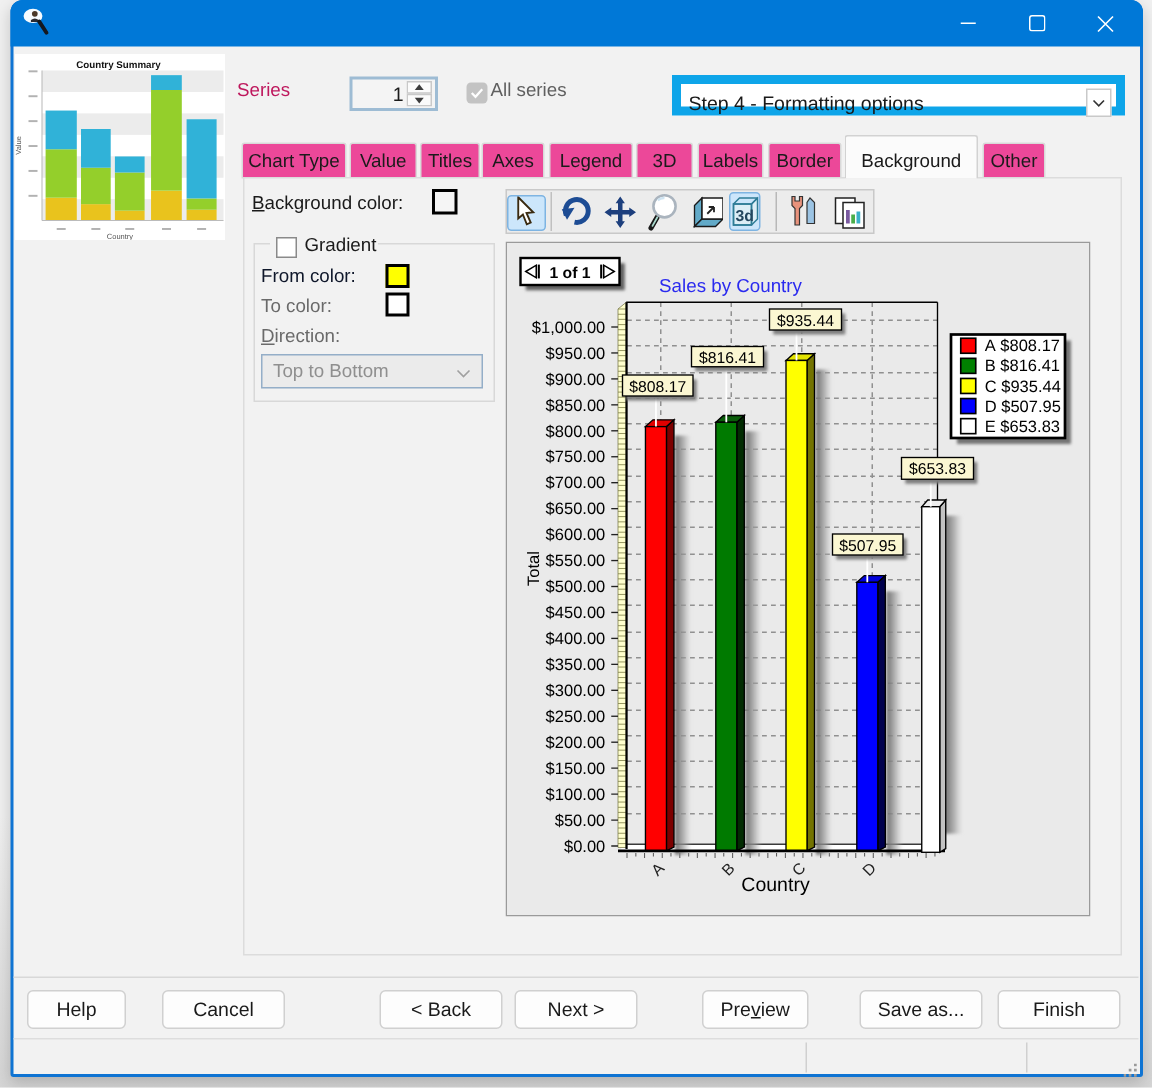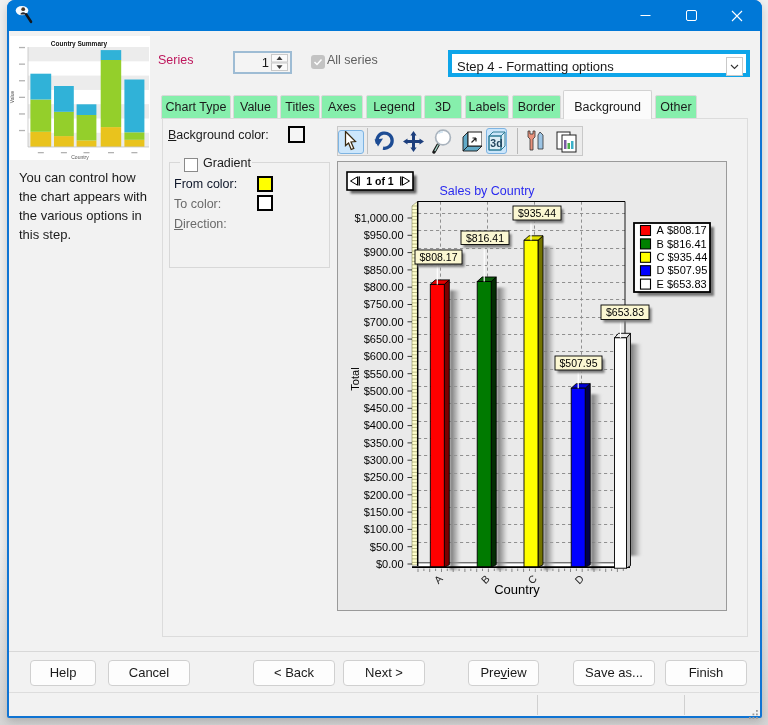--- a/index.html
+++ b/index.html
@@ -3,21 +3,21 @@
 *{margin:0;padding:0;box-sizing:border-box}
 html,body{width:768px;height:725px;overflow:hidden}
 body{background:linear-gradient(#f0f0f0 75%,#d5d5d5);font-family:"Liberation Sans",sans-serif;color:#1a1a1a;-webkit-font-smoothing:antialiased}
 #root{position:relative;width:768px;height:725px}
 .abs{position:absolute}
 #win{left:7px;top:0;width:755px;height:718px;background:#f2f2f2;border:2px solid #0f74d3;border-radius:8px 8px 2px 2px;box-shadow:0 4px 10px rgba(0,0,0,.18)}
 #tbar{left:7px;top:0;width:755px;height:31px;background:#0078d7;border-radius:8px 8px 0 0}
 #ttext{left:38px;top:8px;color:#fff;font-size:13px}
 .wbtn{top:0;width:46px;height:31px;color:#fff;display:flex;align-items:center;justify-content:center}
 .lbl{font-size:12.5px;white-space:nowrap}
-.tab{top:95px;height:24px;background:#86efac;border:1px solid #d9d9d9;border-radius:2px 2px 0 0;font-size:12.5px;text-align:center;line-height:22px;color:#1b1b1b}
+.tab{top:95px;height:24px;background:#ec4899;border:1px solid #d9d9d9;border-radius:2px 2px 0 0;font-size:12.5px;text-align:center;line-height:22px;color:#1b1b1b}
 #tabsel{top:90px;height:29px;background:#fbfbfb;border:1px solid #d2d2d2;border-bottom:none;border-radius:2px 2px 0 0;font-size:12.5px;text-align:center;line-height:33px;z-index:3}
 #panel{left:162px;top:118px;width:586px;height:519px;background:#f2f2f2;border:1px solid #dcdcdc}
 .btn{height:26px;background:#fdfdfd;border:1px solid #d0d0d0;border-radius:4px;font-size:13px;text-align:center;line-height:24px;color:#1a1a1a}
 .sw{border:2px solid #000}
 </style></head><body>
 <div id="root">
 <div class="abs" id="win"></div>
 <div class="abs" id="tbar"></div>
 <svg class="abs" style="left:13px;top:3px" width="20" height="22" viewBox="0 0 20 22">
       <ellipse cx="9" cy="7.6" rx="6.3" ry="4.7" fill="#f6fbff"></ellipse>
@@ -73,36 +73,35 @@
         <rect x="9" y="10.9" width="6" height="1.3" fill="#b2b2b2"></rect>
         <rect x="27.8" y="116" width="6" height="1.3" fill="#b2b2b2"></rect>
         <rect x="50.9" y="116" width="6" height="1.3" fill="#b2b2b2"></rect>
         <rect x="73.5" y="116" width="6" height="1.3" fill="#b2b2b2"></rect>
         <rect x="98.0" y="116" width="6" height="1.3" fill="#b2b2b2"></rect>
         <rect x="121.4" y="116" width="6" height="1.3" fill="#b2b2b2"></rect>
         <text x="70" y="123" font-size="5" text-anchor="middle" fill="#555">Country</text>
         <text x="4" y="61" font-size="5" text-anchor="middle" fill="#555" transform="rotate(-90 4 61)">Value</text>
       </svg>
     </div>
-<div class="abs" style="left:19px;top:168px;width:142px;font-size:13px;line-height:19px">You can control how<br>the chart appears with<br>the various options in<br>this step.</div>
 <div class="abs lbl" style="left:158px;top:53px;color:#be185d">Series</div>
 <div class="abs" style="left:233px;top:51px;width:59px;height:23px;border:2px solid #9ebcd4;background:#f4f4f4">
       <div class="abs" style="right:21px;top:2px;font-size:13px">1</div>
       <svg class="abs" style="right:2px;top:1px" width="17" height="17" viewBox="0 0 17 17">
         <rect x="0.5" y="0.5" width="16" height="7.5" fill="#fbfbfb" stroke="#c9c9c9" stroke-width="1"></rect>
         <rect x="0.5" y="9" width="16" height="7.5" fill="#fbfbfb" stroke="#c9c9c9" stroke-width="1"></rect>
         <polygon points="8.5,2.2 5.5,6 11.5,6" fill="#3c3c3c"></polygon>
         <polygon points="8.5,15 5.5,11.2 11.5,11.2" fill="#3c3c3c"></polygon>
       </svg>
     </div>
 <div class="abs" style="left:311px;top:55px;width:14px;height:14px;background:#c3c3c3;border-radius:3px"><svg width="14" height="14" viewBox="0 0 14 14">
         <path d="M3.5 7 L6 9.5 L10.5 4.5" fill="none" stroke="#fefefe" stroke-width="1.5"></path>
       </svg></div>
 <div class="abs lbl" style="left:327px;top:53px;color:#5f5f5f">All series</div>
-<div class="abs" style="left:448px;top:50px;width:302px;height:27px;border:4px solid #0ea5e9;background:#fff">
+<div class="abs" style="left:448px;top:50px;width:302px;height:27px;border:6px solid #0ea5e9;background:#fff">
       <div class="abs lbl" style="left:5px;top:5px;font-size:13px">Step 4 - Formatting options</div>
       <div class="abs" style="right:3px;top:3px;width:17px;height:19px;border:1px solid #c9c9c9;background:#fff"><svg width="15" height="17" viewBox="0 0 15 17">
           <path d="M4 7 L7.5 10.5 L11 7" fill="none" stroke="#333" stroke-width="1.1"></path>
         </svg></div>
     </div>
 <div class="abs tab" style="left:161px;width:70px">Chart Type</div>
 <div class="abs tab" style="left:233px;width:45px">Value</div>
 <div class="abs tab" style="left:280px;width:40px">Titles</div>
 <div class="abs tab" style="left:321px;width:42px">Axes</div>
 <div class="abs tab" style="left:366px;width:56px">Legend</div>
@@ -116,20 +115,26 @@
 <div class="abs sw" style="left:288px;top:126px;width:17px;height:17px;background:#f5f5f5"></div>
 <div class="abs" style="left:169px;top:162px;width:161px;height:106px;border:1px solid #d8d8d8"></div>
 <div class="abs" style="left:180px;top:155px;width:72px;height:17px;background:#f2f2f2"></div>
 <div class="abs" style="left:184px;top:158px;width:14px;height:14px;background:#fff;border:1px solid #8a8a8a"></div>
 <div class="abs lbl" style="left:203px;top:156px">Gradient</div>
 <div class="abs lbl" style="left:174px;top:177px;color:#0f172a">From color:</div>
 <div class="abs sw" style="left:257px;top:176px;width:16px;height:16px;background:#ffff00"></div>
 <div class="abs lbl" style="left:174px;top:197px;color:#6a6a6a">To color:</div>
 <div class="abs sw" style="left:257px;top:195px;width:16px;height:16px;background:#ffffff"></div>
 <div class="abs lbl" style="left:174px;top:217px;color:#6a6a6a"><u>D</u>irection:</div>
+<div class="abs" style="left:174px;top:236px;width:148px;height:23px;border:1px solid #94aec8;background:#ebebeb">
+      <div class="abs lbl" style="left:7px;top:3px;color:#8f8f8f">Top to Bottom</div>
+      <svg class="abs" style="right:6px;top:6px" width="12" height="12" viewBox="0 0 12 12">
+        <path d="M2 4 L6 8 L10 4" fill="none" stroke="#a0a0a0" stroke-width="1.1"></path>
+      </svg>
+    </div>
 <div class="abs" style="left:337px;top:126px;width:246px;height:30px;background:#ececec;border:1px solid #c9c9c9"></div>
 <div class="abs" style="left:338px;top:130px;width:26px;height:24px;background:#cce6fb;border:1px solid #7eb4e2;border-radius:3px"></div>
 <div class="abs" style="left:486px;top:128px;width:21px;height:26px;background:#cce6fb;border:1px solid #7eb4e2;border-radius:3px"></div>
 <div class="abs" style="left:367px;top:128px;width:1px;height:26px;background:#c0c0c0"></div>
 <div class="abs" style="left:517px;top:128px;width:1px;height:26px;background:#b8b8b8"></div>
 <svg class="abs" style="left:344px;top:131px" width="16" height="21" viewBox="0 0 16 21">
       <path d="M1.5 0.5 L11.5 10.5 L7 11 L9.8 17.4 L7.2 18.5 L4.6 12 L1.5 14.6 Z" fill="#fff" stroke="#3a2a10" stroke-width="1.25"></path>
     </svg>
 <svg class="abs" style="left:373px;top:130px" width="23" height="21" viewBox="0 0 23 21">
       <path d="M4.5 13.5 A 7.6 7.6 0 1 1 10 18.1" fill="none" stroke="#1d4c94" stroke-width="3.3"></path>
@@ -454,21 +459,21 @@
         <rect x="303.5" y="77.9" width="10" height="10" fill="#008000" stroke="#000" stroke-width="1.1"></rect>
         <text x="319.5" y="86.6" font-size="11" fill="#000">B&nbsp;$816.41</text>
         <rect x="303.5" y="91.3" width="10" height="10" fill="#ffff00" stroke="#000" stroke-width="1.1"></rect>
         <text x="319.5" y="100.0" font-size="11" fill="#000">C&nbsp;$935.44</text>
         <rect x="303.5" y="104.7" width="10" height="10" fill="#0000ff" stroke="#000" stroke-width="1.1"></rect>
         <text x="319.5" y="113.4" font-size="11" fill="#000">D&nbsp;$507.95</text>
         <rect x="303.5" y="118.1" width="10" height="10" fill="#ffffff" stroke="#000" stroke-width="1.1"></rect>
         <text x="319.5" y="126.8" font-size="11" fill="#000">E&nbsp;$653.83</text>
       </svg>
     </div>
-<div class="abs btn" style="left:30px;top:660px;width:66px">Help</div>
+<div class="abs btn" style="left:18px;top:660px;width:66px">Help</div>
 <div class="abs btn" style="left:108px;top:660px;width:82px">Cancel</div>
 <div class="abs btn" style="left:253px;top:660px;width:82px">&lt; Back</div>
 <div class="abs btn" style="left:343px;top:660px;width:82px">Next &gt;</div>
 <div class="abs btn" style="left:468px;top:660px;width:71px">Pre<u>v</u>iew</div>
 <div class="abs btn" style="left:573px;top:660px;width:82px">Save as...</div>
 <div class="abs btn" style="left:665px;top:660px;width:82px">Finish</div>
 <div class="abs" style="left:9px;top:651px;width:750px;height:1px;background:#d8d8d8"></div>
 <div class="abs" style="left:9px;top:692px;width:750px;height:1px;background:#dddddd"></div>
 <div class="abs" style="left:537px;top:695px;width:1px;height:20px;background:#d0d0d0"></div>
 <div class="abs" style="left:684px;top:695px;width:1px;height:20px;background:#d0d0d0"></div>

